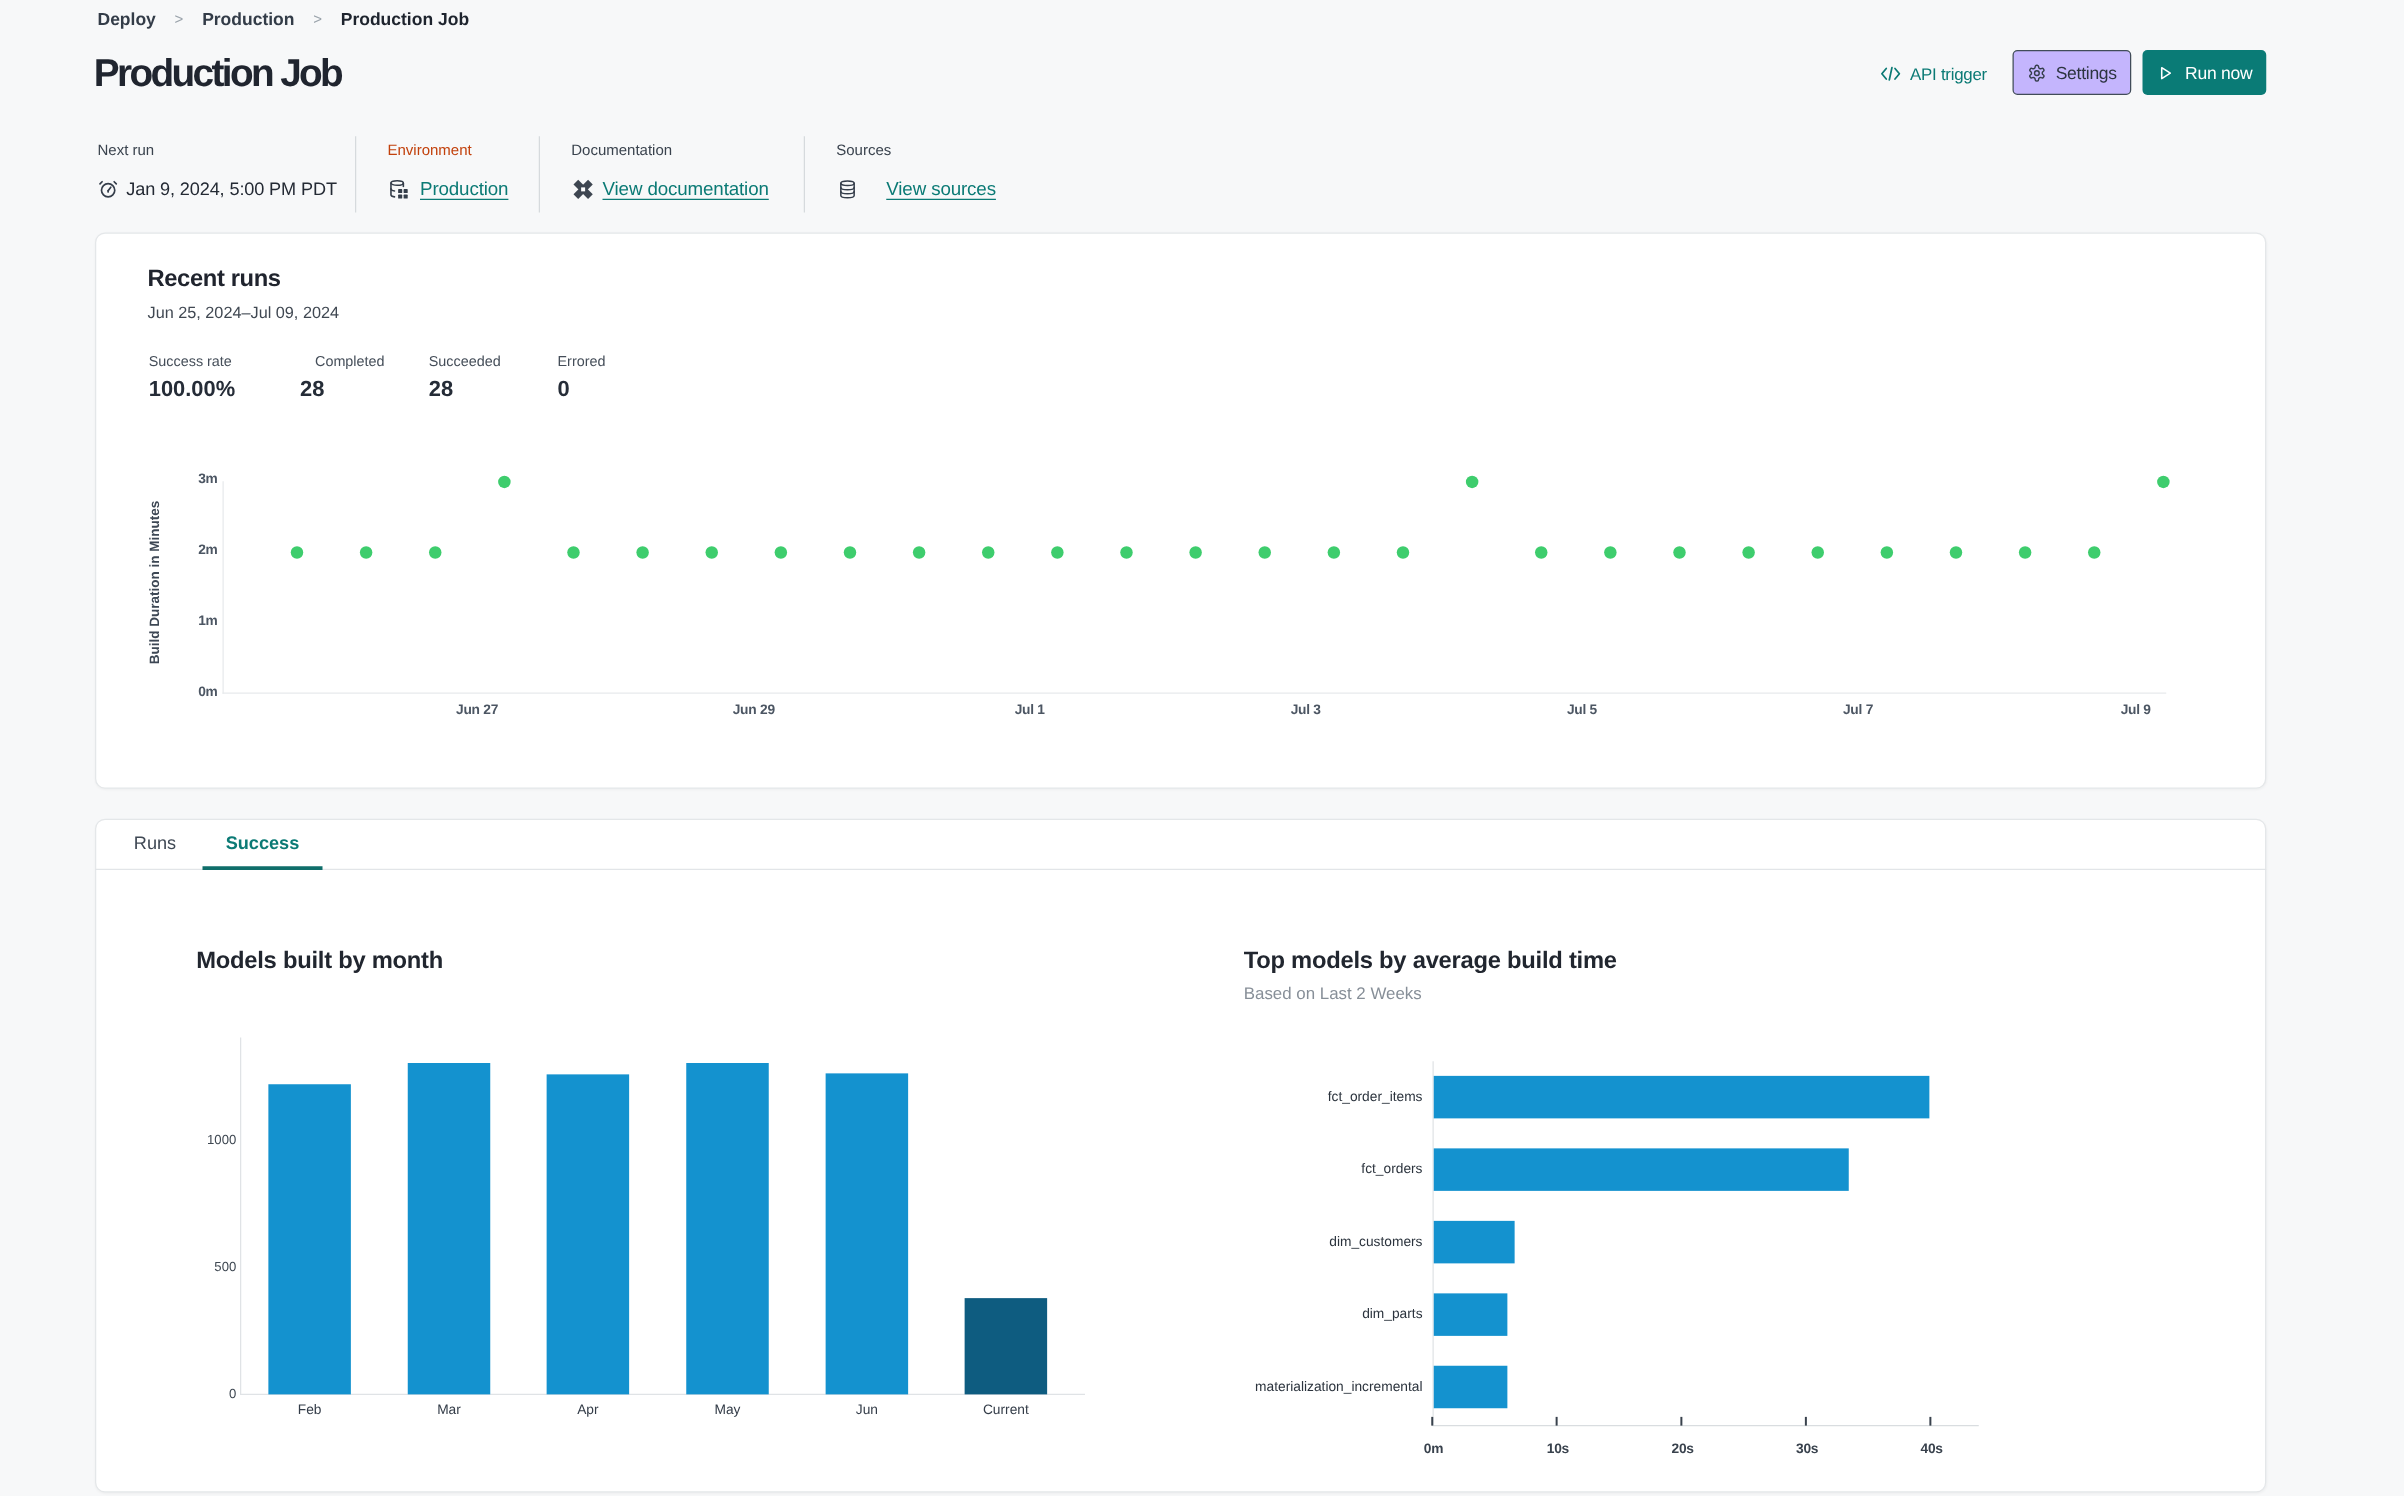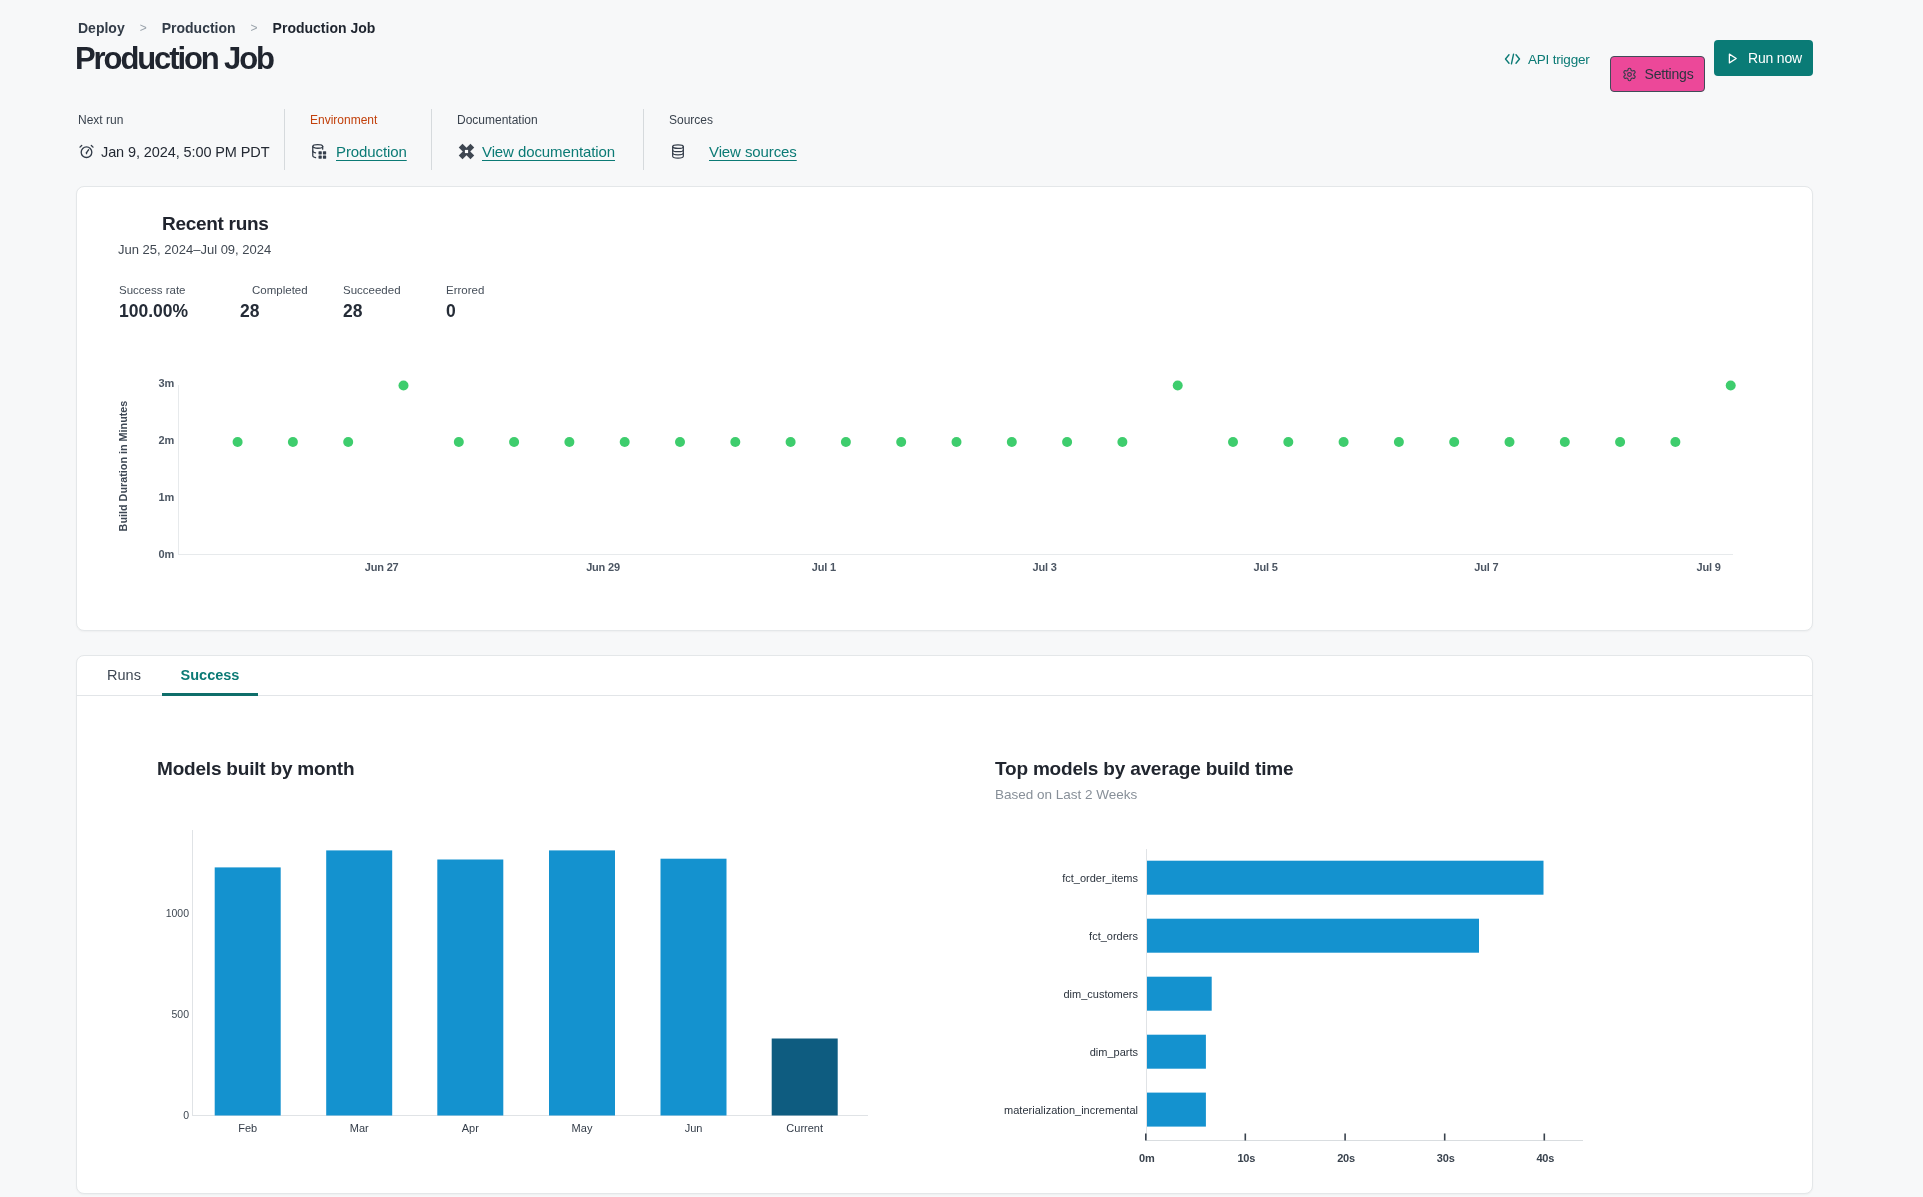--- a/index.html
+++ b/index.html
@@ -5,39 +5,39 @@
   * { margin:0; padding:0; box-sizing:border-box; }
   html,body { width:1923px; height:1197px; background:#f7f8f9; font-family:"Liberation Sans", sans-serif; overflow:hidden; }
   .abs { position:absolute; }
   .card { position:absolute; background:#fff; border:1px solid #e4e7e9; border-radius:8px; box-shadow:0 1px 2px rgba(27,31,35,.04); }
   a.tlink { color:#0b7a75; text-decoration:underline; text-underline-offset:3px; text-decoration-thickness:1px; }
 </style>
 </head>
 <body>
 <div class="abs" style="left:0;top:0;width:1923px;height:1197px;">
 
-  <div class="abs" style="left:78px;top:5px;height:20px;font-size:14px;display:flex;align-items:center;margin-top:13px;">
+  <div class="abs" style="left:78px;top:5px;height:20px;font-size:14px;display:flex;align-items:center;">
     <span style="font-weight:700;color:#333c48;">Deploy</span>
     <span style="color:#9aa3ab;padding:0 15px;font-size:12px;">&gt;</span>
     <span style="font-weight:700;color:#333c48;">Production</span>
     <span style="color:#9aa3ab;padding:0 15px;font-size:12px;">&gt;</span>
     <span style="font-weight:700;color:#1e242e;">Production Job</span>
   </div>
 
   <div class="abs" style="left:75px;top:41px;font-size:31px;font-weight:700;color:#20252f;letter-spacing:-2.1px;">Production Job</div>
 
   <div class="abs" style="left:1504px;top:50px;height:18px;display:flex;align-items:center;justify-content:flex-end;">
     <svg width="17" height="14" viewBox="0 0 24 20" fill="none" stroke="#0b7a75" stroke-width="2" stroke-linecap="round" stroke-linejoin="round">
         <path d="M7 4 L2 10 L7 16"></path>
         <path d="M17 4 L22 10 L17 16"></path>
         <path d="M13.5 3 L10.5 17"></path>
       </svg>
     <span style="font-size:13.5px;color:#0b7a75;margin-left:7px;letter-spacing:-0.2px;">API trigger</span>
   </div>
-  <div class="abs" style="left:1610px;top:56px;width:95px;height:36px;background:#ec4899;border:1px solid #414c59;border-radius:4px;display:flex;align-items:center;justify-content:center;">
+  <div class="abs" style="left:1610px;top:40px;width:95px;height:36px;background:#c4b5fd;border:1px solid #414c59;border-radius:4px;display:flex;align-items:center;justify-content:center;">
     <svg width="15" height="15" viewBox="0 0 24 24" fill="none" stroke="#343d4a" stroke-width="1.8" stroke-linecap="round" stroke-linejoin="round">
         <path d="M12.22 2h-.44a2 2 0 0 0-2 2v.18a2 2 0 0 1-1 1.73l-.43.25a2 2 0 0 1-2 0l-.15-.08a2 2 0 0 0-2.73.73l-.22.38a2 2 0 0 0 .73 2.73l.15.1a2 2 0 0 1 1 1.72v.51a2 2 0 0 1-1 1.74l-.15.09a2 2 0 0 0-.73 2.73l.22.38a2 2 0 0 0 2.73.73l.15-.08a2 2 0 0 1 2 0l.43.25a2 2 0 0 1 1 1.73V20a2 2 0 0 0 2 2h.44a2 2 0 0 0 2-2v-.18a2 2 0 0 1 1-1.73l.43-.25a2 2 0 0 1 2 0l.15.08a2 2 0 0 0 2.73-.73l.22-.39a2 2 0 0 0-.73-2.73l-.15-.08a2 2 0 0 1-1-1.74v-.5a2 2 0 0 1 1-1.74l.15-.09a2 2 0 0 0 .73-2.73l-.22-.38a2 2 0 0 0-2.73-.73l-.15.08a2 2 0 0 1-2 0l-.43-.25a2 2 0 0 1-1-1.73V4a2 2 0 0 0-2-2z"></path>
         <circle cx="12" cy="12" r="3"></circle>
       </svg>
     <span style="font-size:14px;color:#2c3440;margin-left:8px;letter-spacing:-0.2px;">Settings</span>
   </div>
   <div class="abs" style="left:1714px;top:40px;width:99px;height:36px;background:#0a7b76;border-radius:4px;display:flex;align-items:center;justify-content:center;">
     <svg width="15" height="15" viewBox="0 0 24 24" fill="none" stroke="#fff" stroke-width="2" stroke-linejoin="round">
         <path d="M7 5 L18 12 L7 19 Z"></path>
       </svg>
@@ -91,21 +91,21 @@
     <svg width="16" height="17" viewBox="0 0 24 24" fill="none" stroke="#343d4a" stroke-width="1.8" stroke-linecap="round" stroke-linejoin="round">
         <ellipse cx="12" cy="4.7" rx="8" ry="2.7"></ellipse>
         <path d="M4 4.7 V19.3 c0 1.5 3.6 2.7 8 2.7 s8-1.2 8-2.7 V4.7"></path>
         <path d="M4 9.6 c0 1.5 3.6 2.7 8 2.7 s8-1.2 8-2.7"></path>
         <path d="M4 14.4 c0 1.5 3.6 2.7 8 2.7 s8-1.2 8-2.7"></path>
       </svg>
     <a class="tlink" style="font-size:15px;margin-left:7px;letter-spacing:-0.1px;">View sources</a>
   </div>
 
   <div class="card" style="left:76px;top:186px;width:1737px;height:445px;"></div>
-  <div class="abs" style="left:118px;top:213px;font-size:19px;font-weight:700;color:#20242e;letter-spacing:-0.3px;margin-left:44px;">Recent runs</div>
+  <div class="abs" style="left:118px;top:213px;font-size:19px;font-weight:700;color:#20242e;letter-spacing:-0.3px;">Recent runs</div>
   <div class="abs" style="left:118px;top:242px;font-size:13px;color:#404852;">Jun 25, 2024–Jul 09, 2024</div>
 
   <div class="abs" style="left:119px;top:284px;font-size:11.5px;color:#454e59;">Success rate</div>
   <div class="abs" style="left:119px;top:301px;font-size:17.5px;font-weight:700;color:#252c37;">100.00%</div>
   <div class="abs" style="left:252px;top:284px;font-size:11.5px;color:#454e59;">Completed</div>
   <div class="abs" style="left:240px;top:301px;font-size:17.5px;font-weight:700;color:#252c37;">28</div>
   <div class="abs" style="left:343px;top:284px;font-size:11.5px;color:#454e59;">Succeeded</div>
   <div class="abs" style="left:343px;top:301px;font-size:17.5px;font-weight:700;color:#252c37;">28</div>
   <div class="abs" style="left:446px;top:284px;font-size:11.5px;color:#454e59;">Errored</div>
   <div class="abs" style="left:446px;top:301px;font-size:17.5px;font-weight:700;color:#252c37;">0</div>

